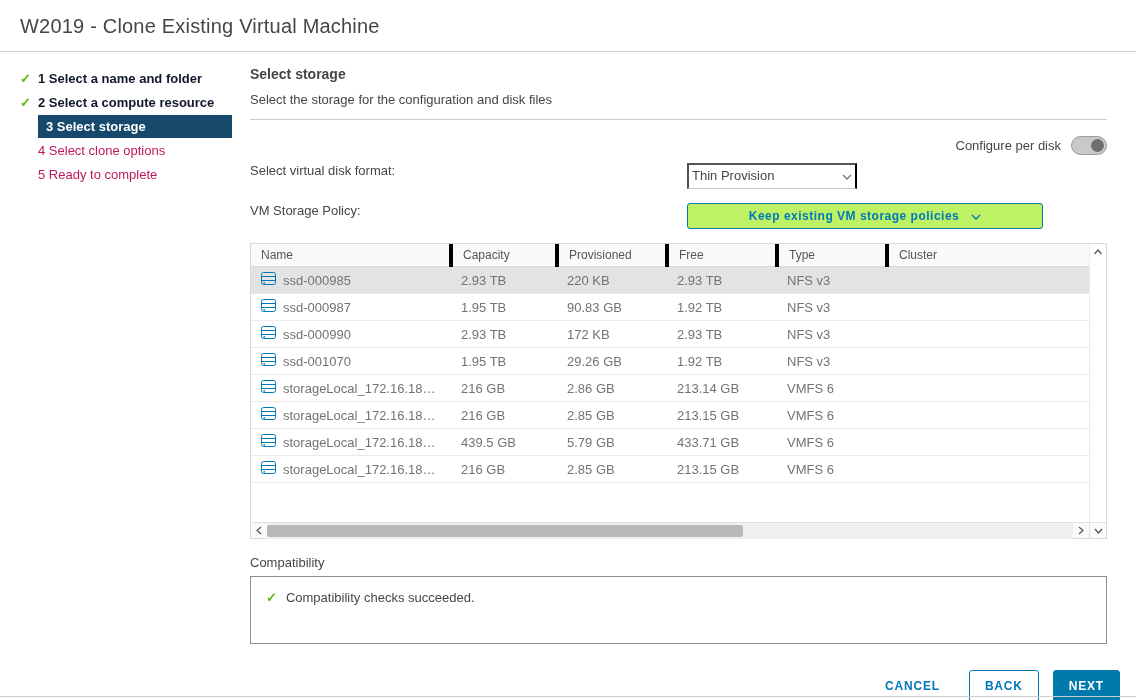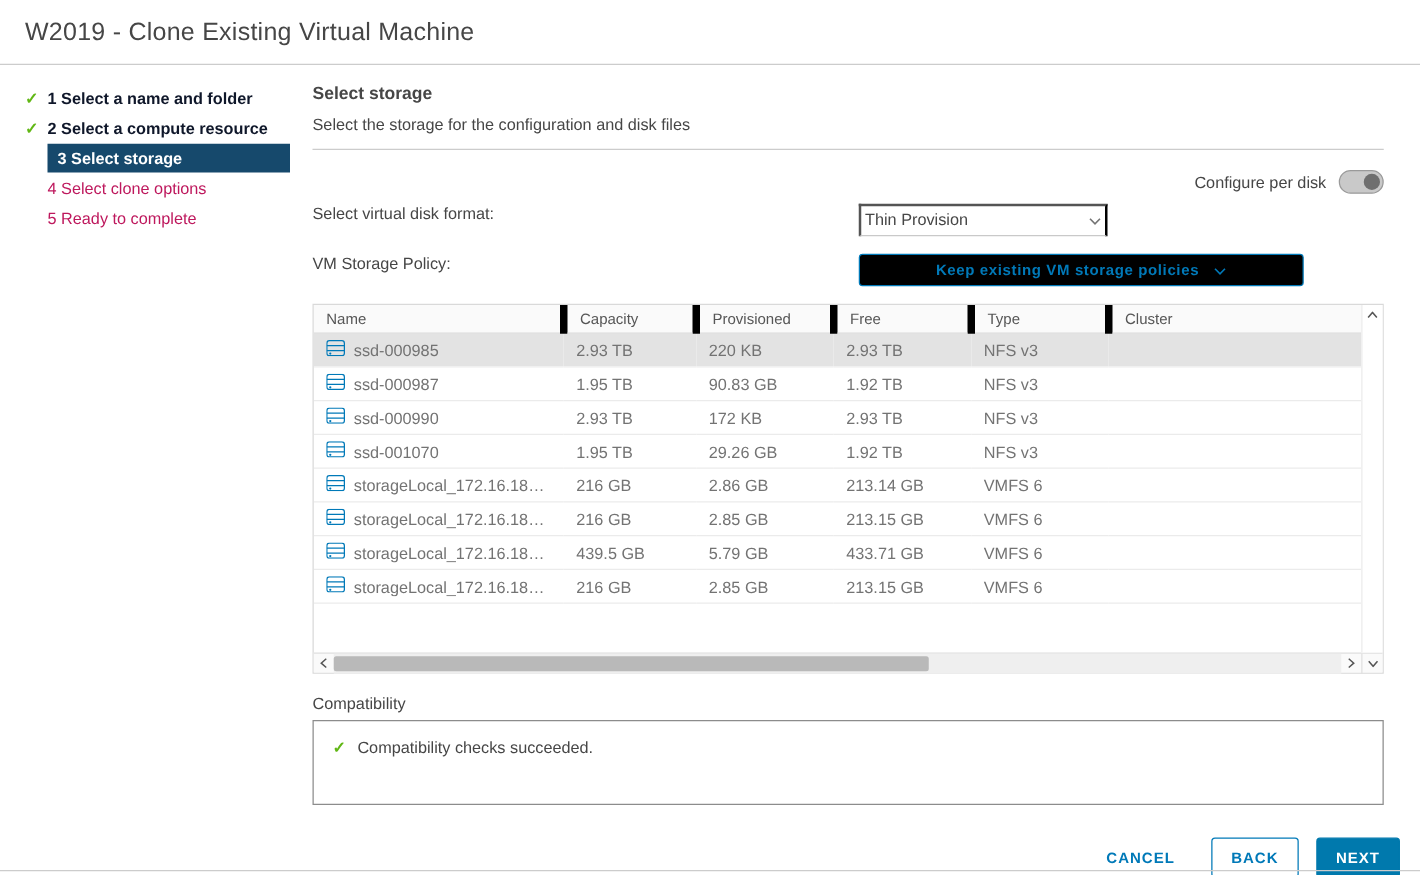--- a/index.html
+++ b/index.html
@@ -28,28 +28,28 @@
   .m-head { font-size: 14px; font-weight: 700; margin: 2px 0 10px; }
   .m-sub  { font-size: 13px; margin-bottom: 12px; }
   .divider { border-bottom: 1px solid #cccccc; }
 
   .toggle-row { display: flex; justify-content: flex-end; align-items: center; margin: 16px 0 2px; font-size: 13px; }
   .toggle { position: relative; width: 36px; height: 19px; border-radius: 10px; background: #c9c9c9; border: 1px solid #9a9a9a; margin-left: 10px; cursor: pointer; }
   .toggle .knob { position: absolute; right: 2px; top: 2px; width: 13px; height: 13px; border-radius: 50%; background: #6f6f6f; }
 
   .form-row { display: flex; margin: 8px 0 14px; font-size: 13px; }
   .flabel { flex: 0 0 437px; width: 437px; }
-  .select-ctl { width: 199px; display: flex; align-items: center; justify-content: space-between; border-bottom: 1px solid #c9c9c9; padding: 3px 3px 5px; cursor: pointer; background: none; font: inherit; color: inherit; }
-  .policy-btn { width: 356px; height: 26px; border: 1px solid #0079b8; border-radius: 3px; background: #000000; color: #0079b8; font-size: 12px; font-weight: 600; letter-spacing: .5px; display: flex; align-items: center; justify-content: center; gap: 12px; cursor: pointer; font-family: inherit; }
+  .select-ctl { width: 170px; display: flex; align-items: center; justify-content: space-between; border-bottom: 1px solid #c9c9c9; padding: 3px 3px 5px; cursor: pointer; background: none; font: inherit; color: inherit; }
+  .policy-btn { width: 356px; height: 26px; border: 1px solid #0079b8; border-radius: 3px; background: #bef264; color: #0079b8; font-size: 12px; font-weight: 600; letter-spacing: .5px; display: flex; align-items: center; justify-content: center; gap: 12px; cursor: pointer; font-family: inherit; }
 
   .grid { border: 1px solid #d9d9d9; margin-top: 4px; }
   .grid-body { display: flex; height: 278px; }
   .grid-scroll { flex: 1; overflow: hidden; }
   table { width: 100%; border-collapse: collapse; table-layout: fixed; }
-  thead th { background: #fafafa; font-size: 12px; font-weight: 400; color: #565656; text-align: left; padding: 4px 10px; border-bottom: 1px solid #d9d9d9; border-right: 6px solid #000000; }
+  thead th { background: #fafafa; font-size: 12px; font-weight: 400; color: #565656; text-align: left; padding: 4px 10px; border-bottom: 1px solid #d9d9d9; border-right: 4px solid #000000; }
   thead th:last-child { border-right: none; }
   tbody td { font-size: 13px; color: #737373; padding: 5px 10px; border-bottom: 1px solid #ebebeb; white-space: nowrap; overflow: hidden; }
   tr.selected td { background: #e3e3e3; }
   .name-cell { display: flex; align-items: center; gap: 7px; }
   .name-cell .txt { overflow: hidden; text-overflow: ellipsis; }
 
   .vscroll { flex: 0 0 17px; border-left: 1px solid #ececec; position: relative; background: #fff; }
   .vs-up { position: absolute; top: 5px; left: 50%; transform: translateX(-50%); cursor: pointer; line-height: 0; }
   .hscroll { height: 16px; display: flex; align-items: center; background: #fafafa; border-top: 1px solid #e0e0e0; }
   .hs-btn { flex: 0 0 16px; height: 16px; display: flex; align-items: center; justify-content: center; cursor: pointer; line-height: 0; }

